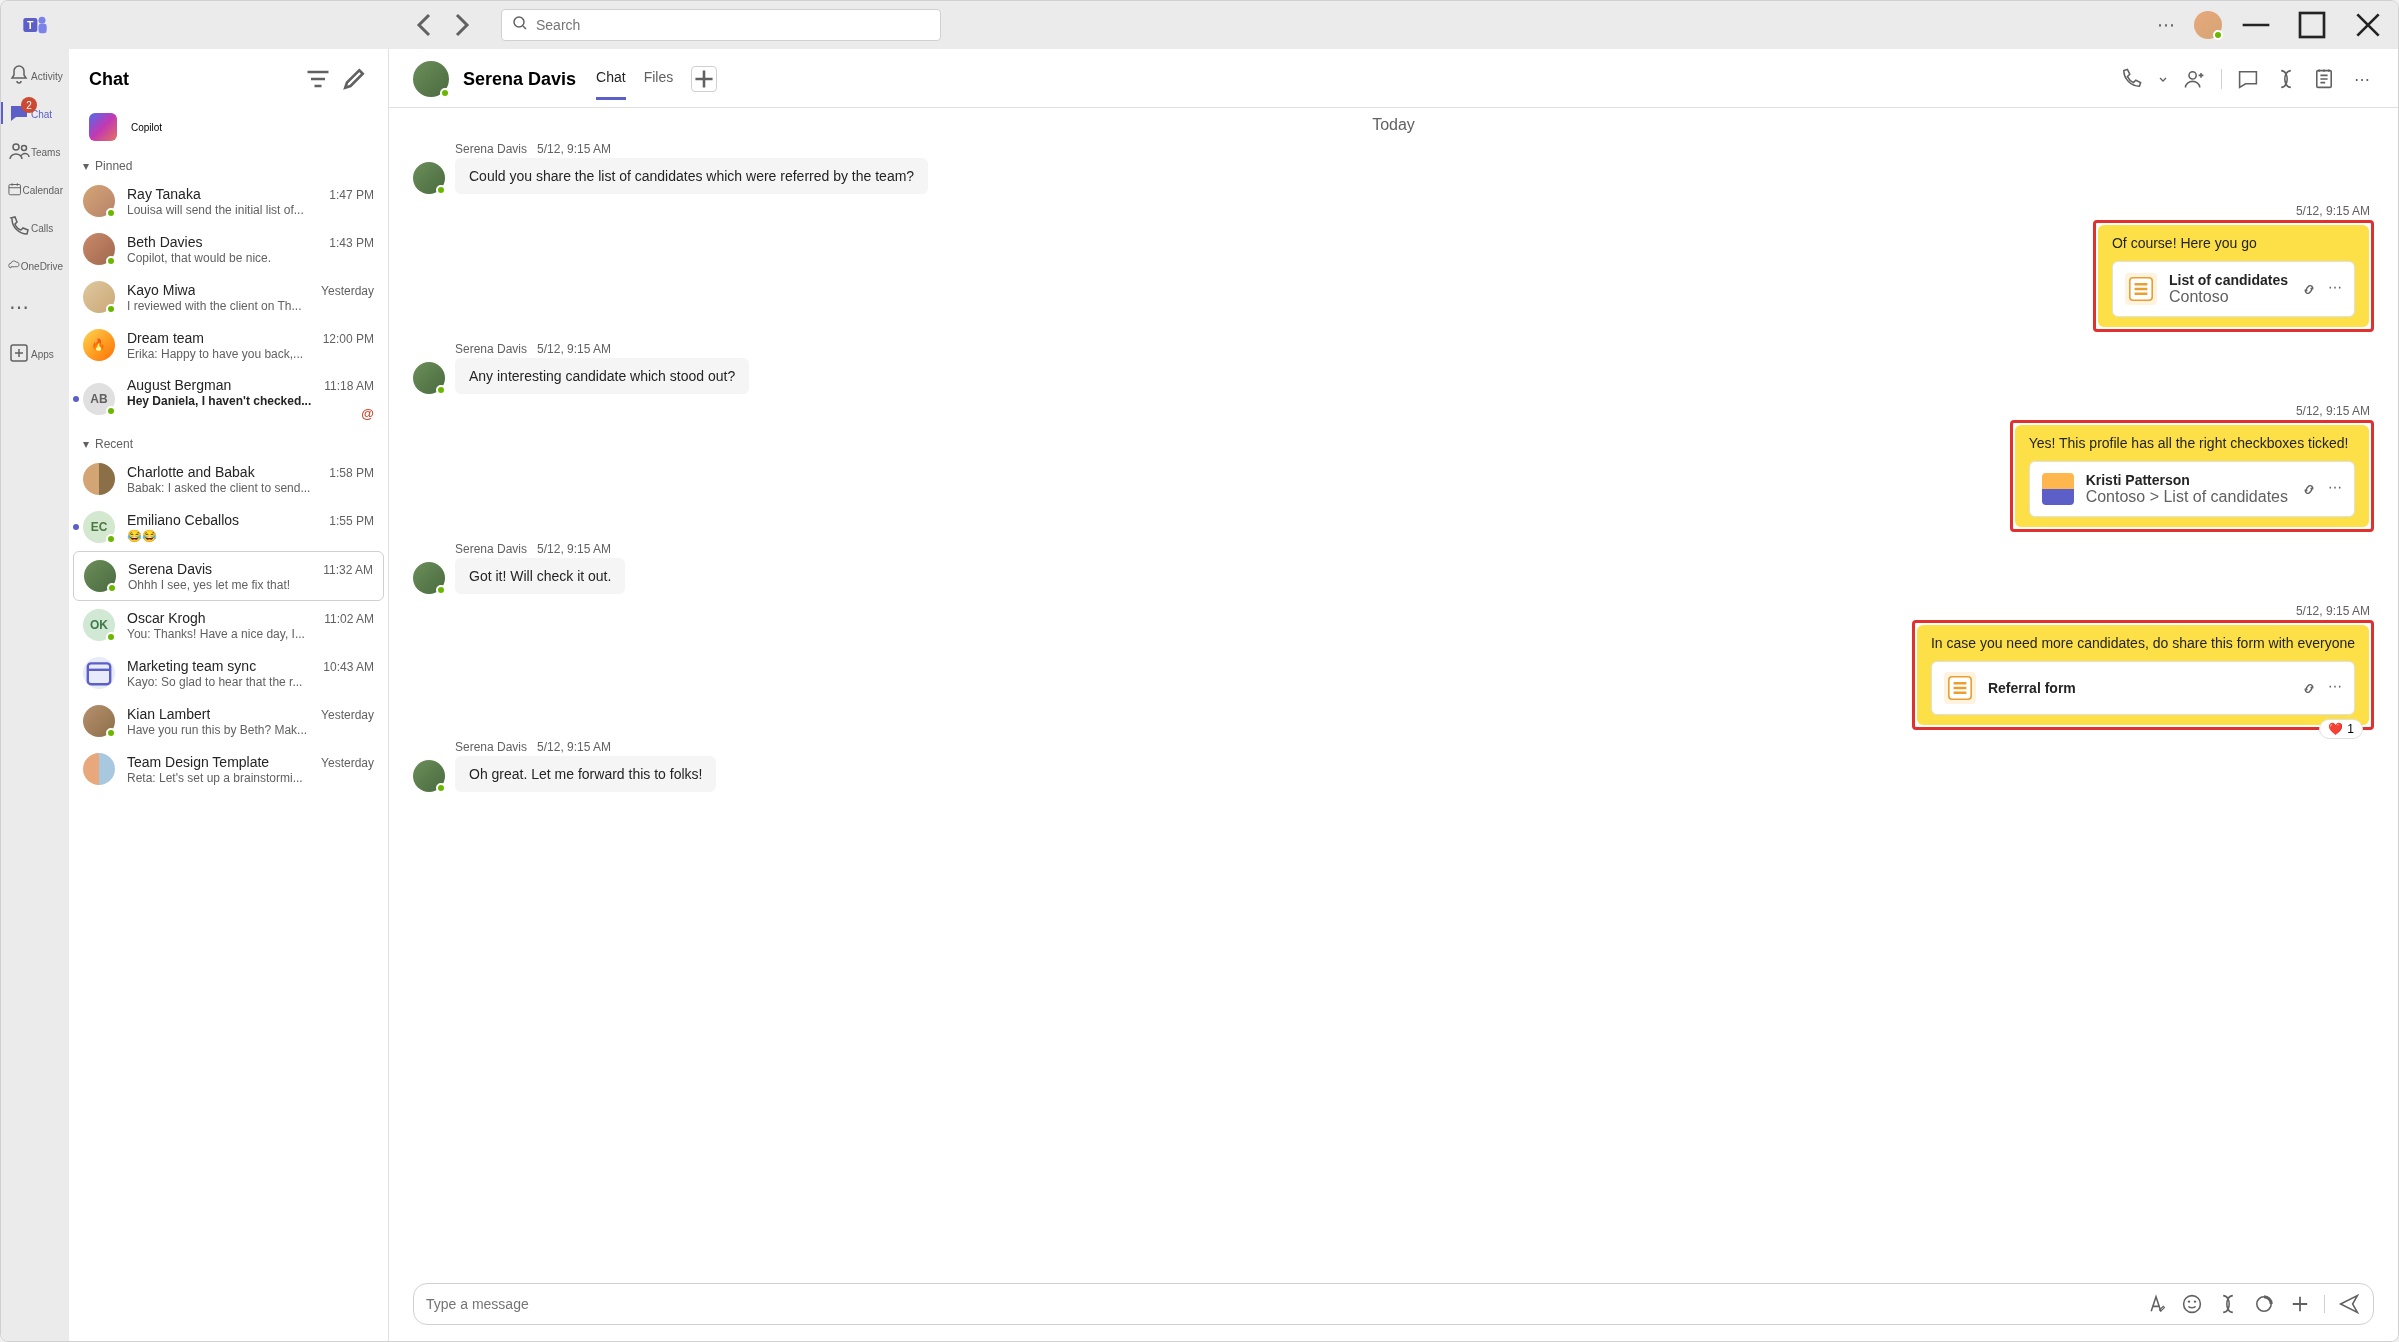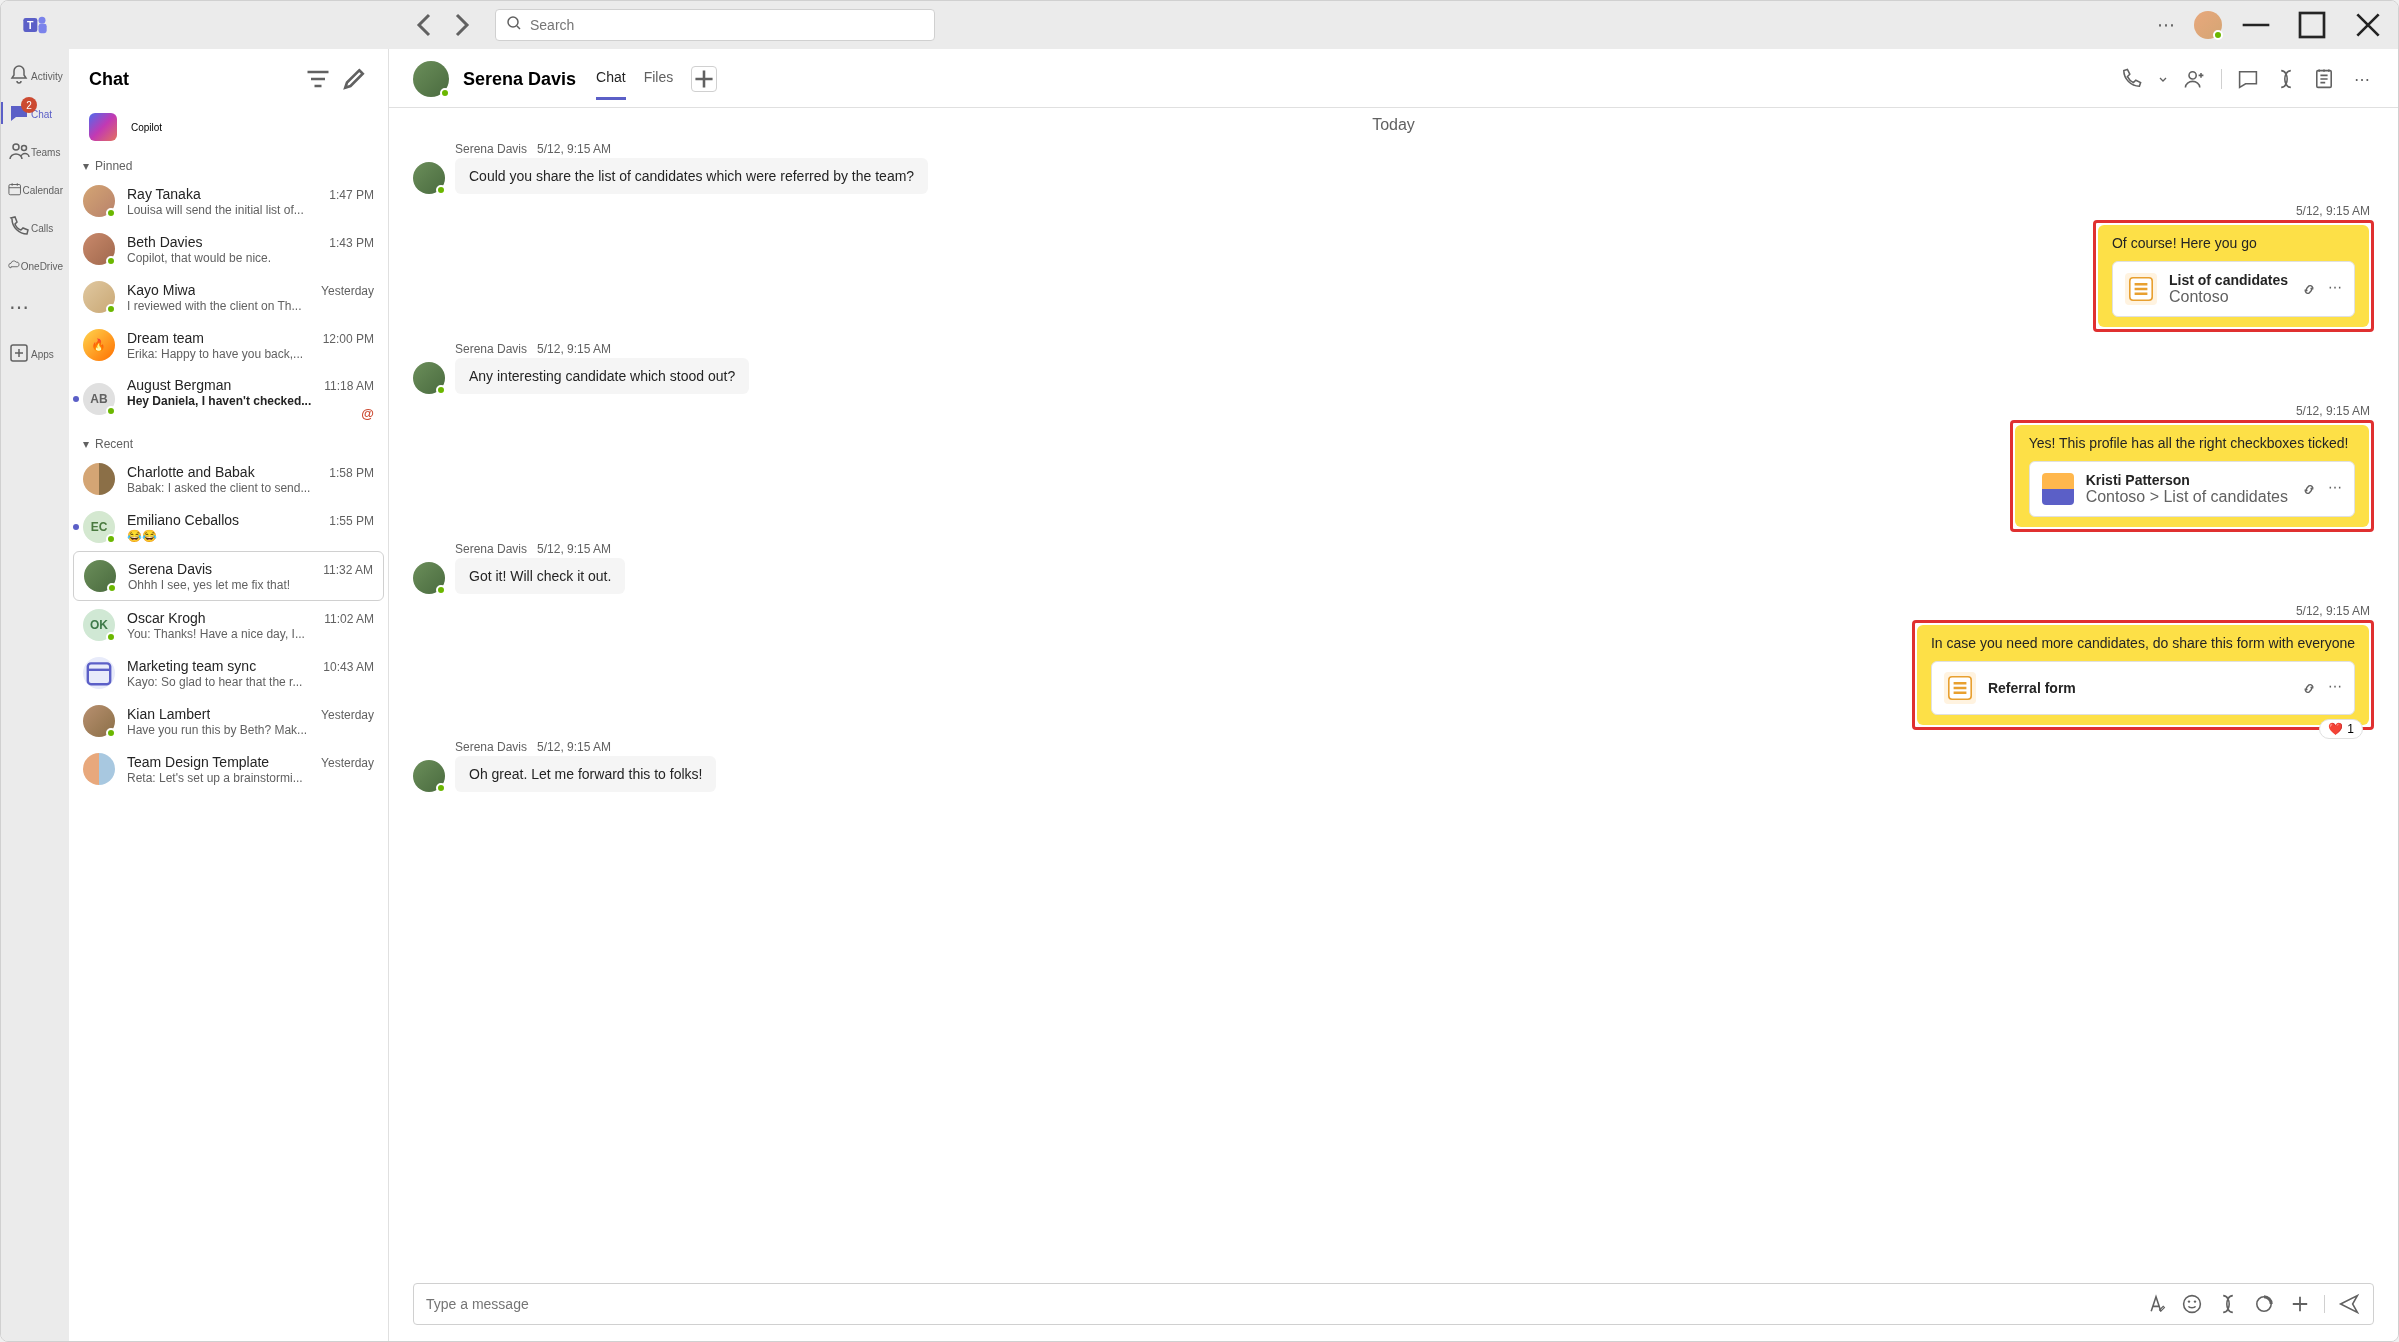--- a/index.html
+++ b/index.html
@@ -2,21 +2,21 @@
 <html><head>
 <meta charset="utf-8">
 <style>
 *{box-sizing:border-box;margin:0;padding:0;font-family:'Segoe UI',-apple-system,sans-serif}
 body{background:#f0f0f0;overflow:hidden}
 .app{display:flex;flex-direction:column;width:100vw;height:100vh;background:#f5f5f5;border:1px solid #d0d0d0;border-radius:8px;overflow:hidden}
 .titlebar{display:flex;align-items:center;height:48px;background:#ebebeb;padding:0 8px;gap:8px}
 .titlebar .logo{width:28px;height:28px;margin:0 12px}
 .nav-arrows{display:flex;gap:4px;margin-left:340px}
 .nav-arrow{width:32px;height:32px;display:flex;align-items:center;justify-content:center;color:#616161;cursor:pointer;border-radius:4px}
-.search{flex:0 0 440px;height:32px;background:#fff;border:1px solid #d0d0d0;border-radius:4px;display:flex;align-items:center;padding:0 10px;gap:8px;margin-left:10px}
+.search{flex:0 0 440px;height:32px;background:#fff;border:1px solid #d0d0d0;border-radius:4px;display:flex;align-items:center;padding:0 10px;gap:8px;margin-left:16px}
 .search input{border:none;outline:none;flex:1;font-size:14px;color:#616161}
 .tb-right{margin-left:auto;display:flex;align-items:center;gap:12px}
 .tb-icon{width:32px;height:32px;display:flex;align-items:center;justify-content:center;color:#616161;cursor:pointer;font-size:18px}
 .avatar-small{width:28px;height:28px;border-radius:50%;background:linear-gradient(135deg,#e8a87c,#d4a574);position:relative}
 .presence{position:absolute;bottom:-1px;right:-1px;width:10px;height:10px;border-radius:50%;background:#6bb700;border:2px solid #fff}
 .win-btn{width:44px;height:32px;display:flex;align-items:center;justify-content:center;cursor:pointer}
 .main{flex:1;display:flex;overflow:hidden}
 .rail{width:68px;background:#ebebeb;display:flex;flex-direction:column;align-items:center;padding-top:8px;gap:2px}
 .rail-item{width:56px;display:flex;align-items:center;padding:6px 0;cursor:pointer;border-radius:4px;position:relative}
 .rail-item.active{color:#5b5fc7}
@@ -70,21 +70,21 @@
 .bubble.mine{background:#fde047}
 .hl{border:3px solid #e03030;border-radius:4px;padding:2px;position:relative}
 .card{background:#fff;border:1px solid #e0e0e0;border-radius:6px;display:flex;align-items:center;gap:12px;padding:10px 12px;margin-top:10px}
 .card-icon{width:32px;height:32px;border-radius:4px;flex-shrink:0;display:flex;align-items:center;justify-content:center;font-size:18px}
 .card-text{flex:1}
 .card-title{font-size:14px;font-weight:600;color:#242424}
 .card-sub{font-size:16px;color:#616161}
 .card-actions{display:flex;gap:10px;color:#616161}
 .reaction{position:absolute;right:8px;bottom:-12px;background:#fff;border:1px solid #e0e0e0;border-radius:12px;padding:2px 8px;font-size:12px;display:flex;align-items:center;gap:4px}
 .compose{padding:8px 24px 16px}
-.compose-box{border:1px solid #d0d0d0;border-radius:4px;display:flex;align-items:center;padding:8px 12px;gap:25px}
+.compose-box{border:1px solid #d0d0d0;border-radius:14px;display:flex;align-items:center;padding:8px 12px;gap:25px}
 .compose-box input{flex:1;border:none;outline:none;font-size:14px;color:#616161}
 .compose-actions{display:flex;gap:12px;color:#616161;align-items:center}
 .compose-actions .sep{width:1px;height:18px;background:#d0d0d0}
 svg{width:100%;height:100%}
 .av-ray{background:linear-gradient(135deg,#d4a574,#b8826b)}
 .av-beth{background:linear-gradient(135deg,#c9896b,#a0684d)}
 .av-kayo{background:linear-gradient(135deg,#e0c8a0,#c9a875)}
 .av-fire{background:linear-gradient(135deg,#ffd54f,#ff6f00)}
 .av-ab{background:#e0e0e0;color:#616161}
 .av-pair{background:linear-gradient(90deg,#d4a574 50%,#8b6f47 50%)}

